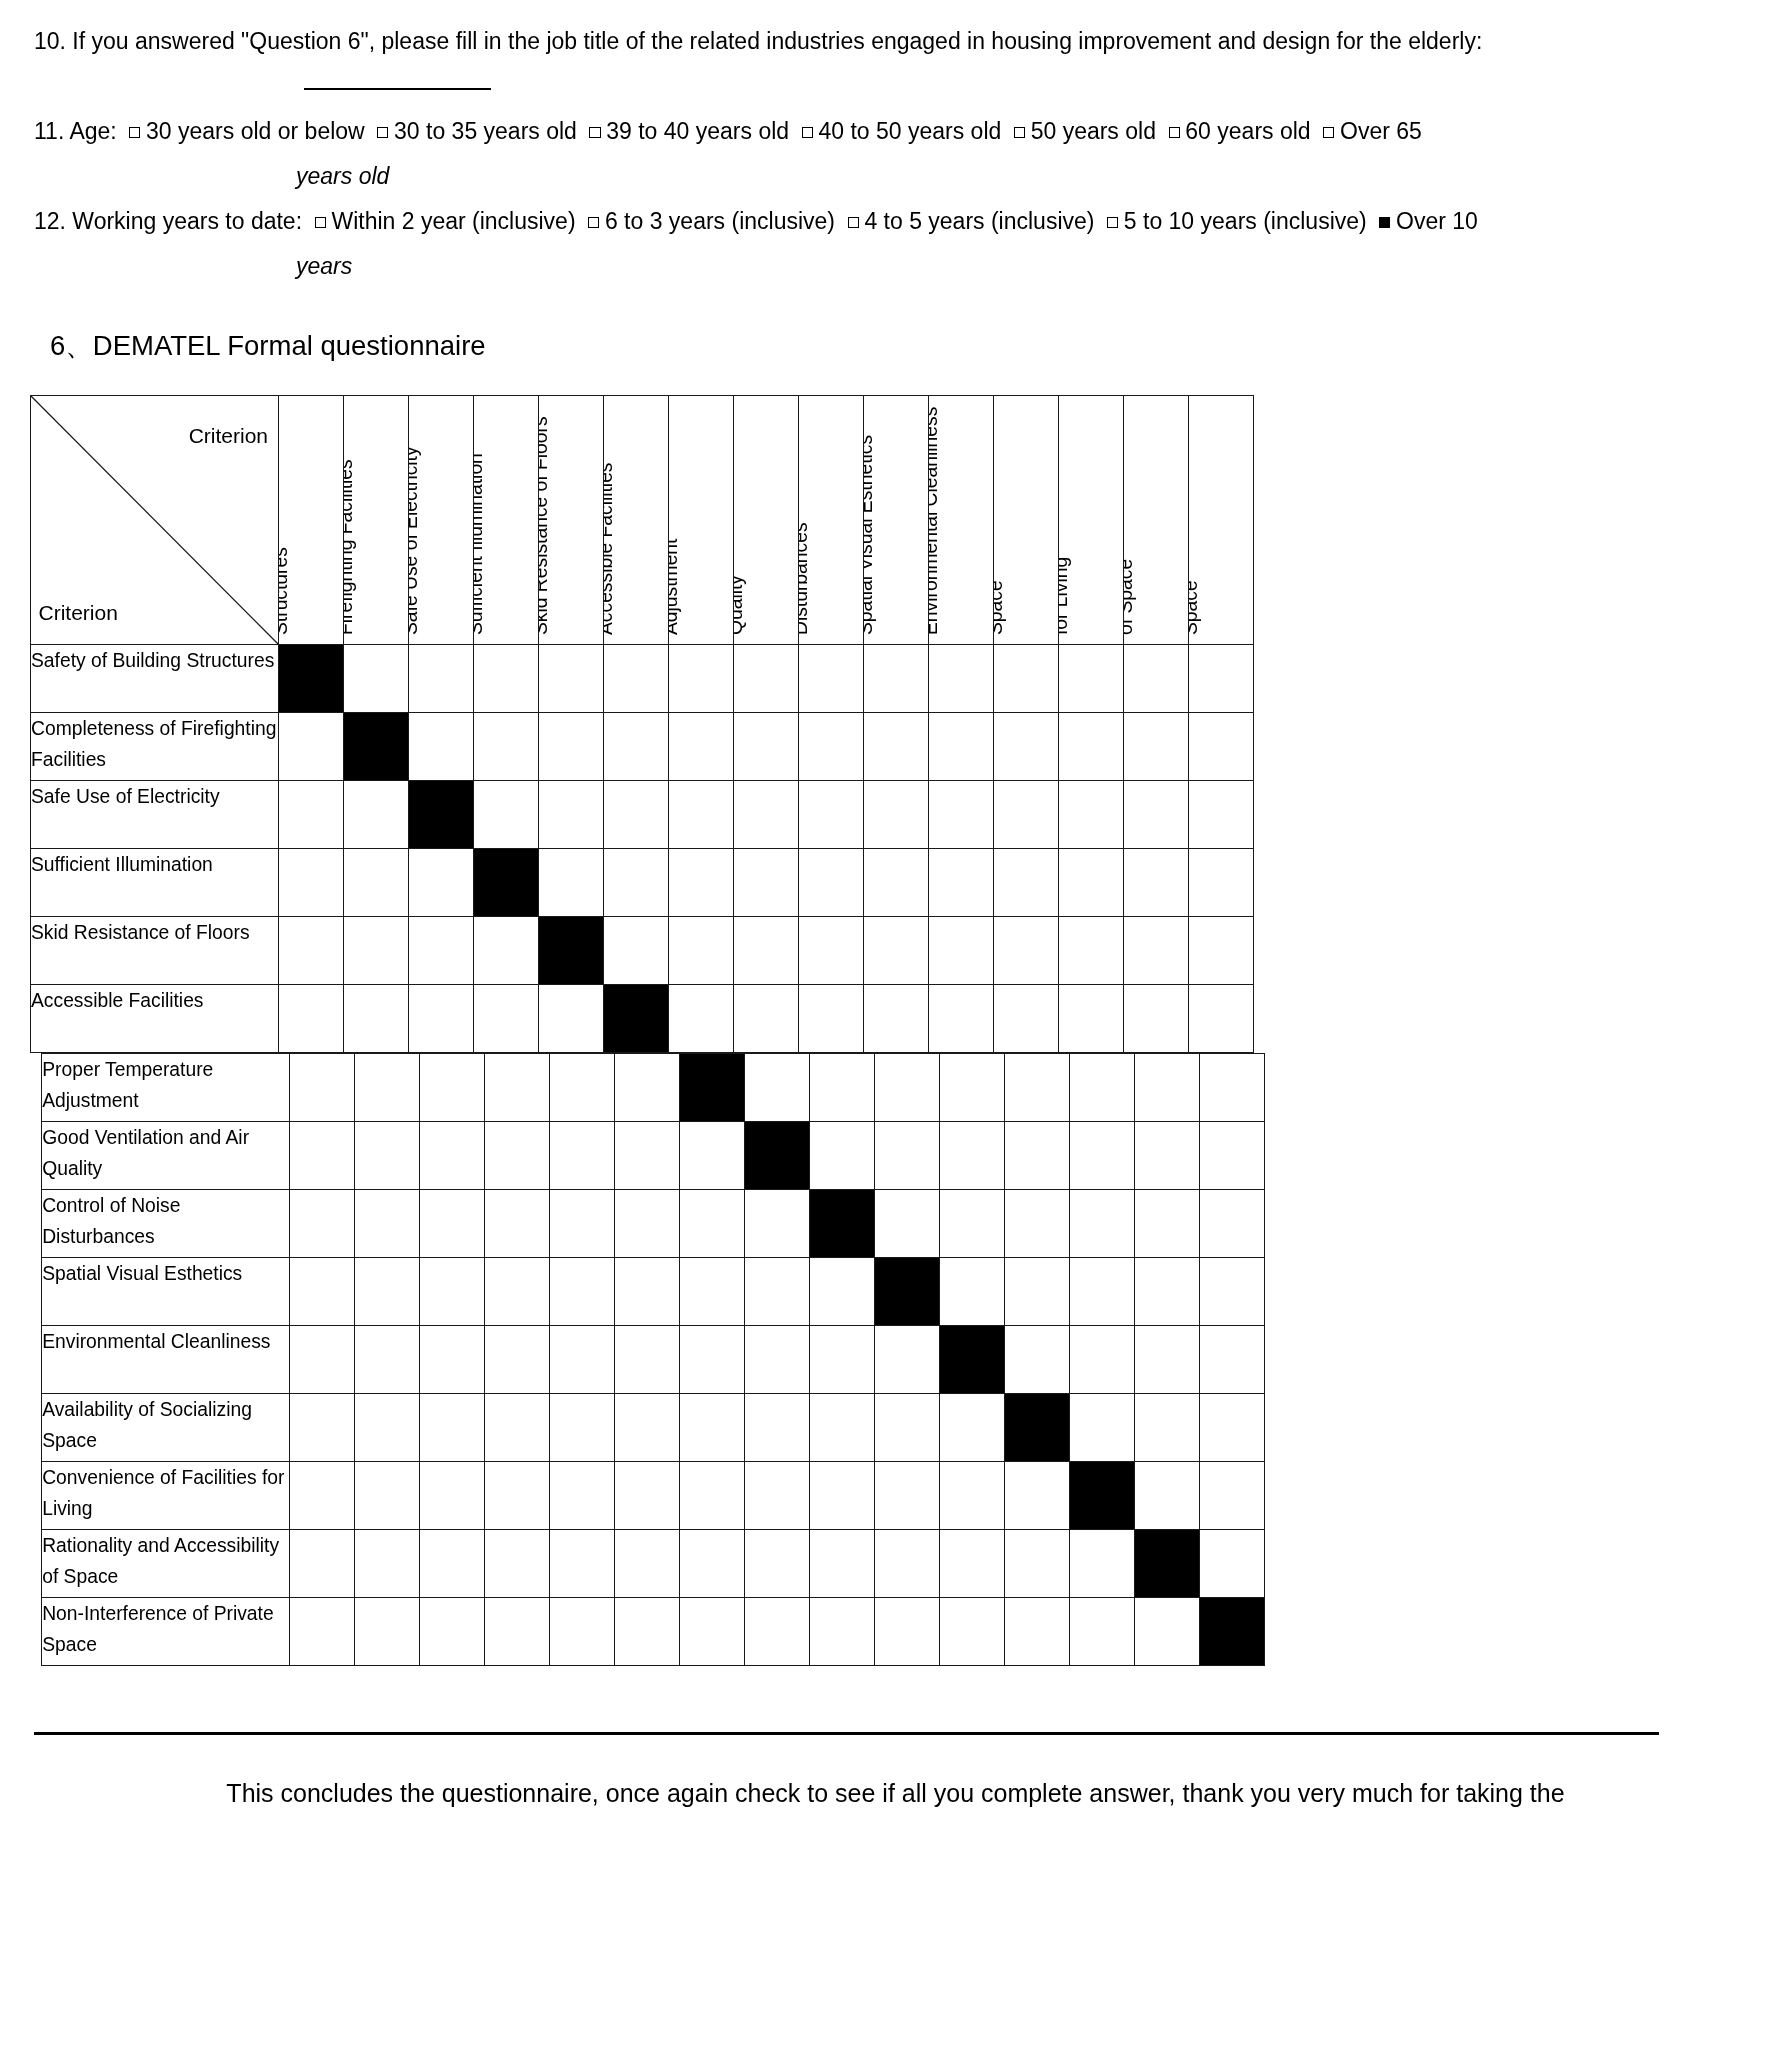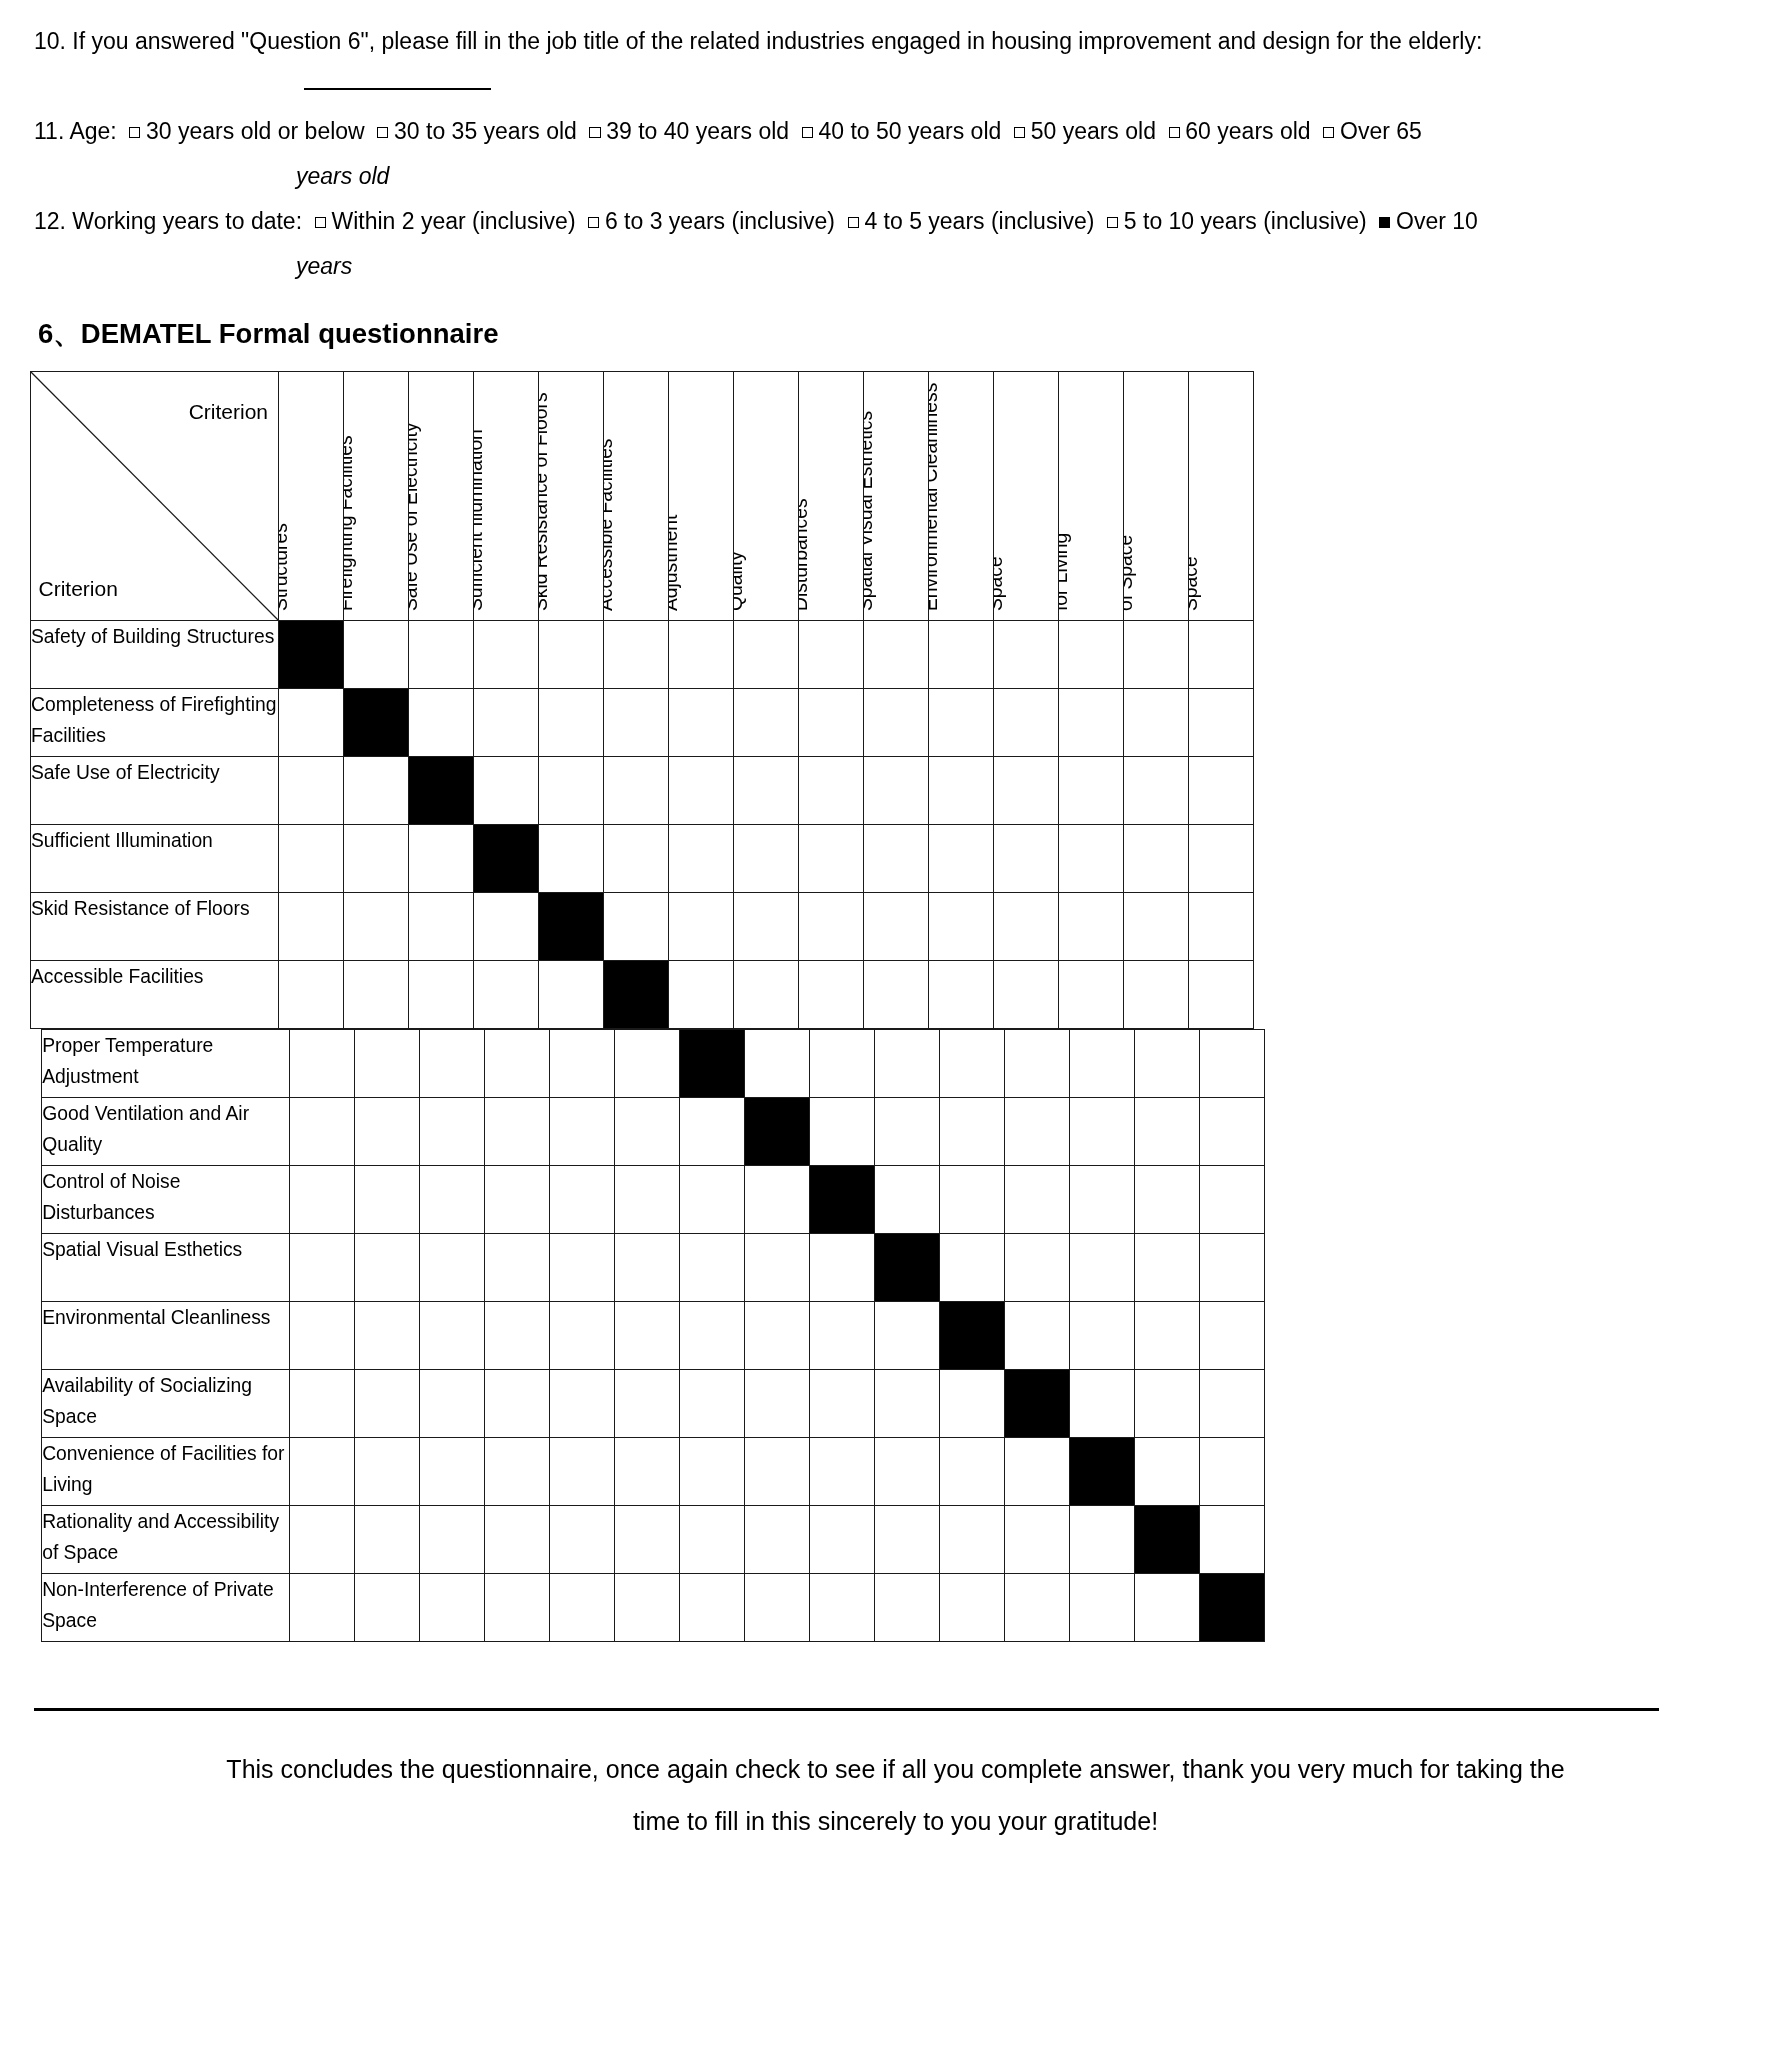--- a/index.html
+++ b/index.html
@@ -60,22 +60,22 @@
   }
   .opt {
     white-space: nowrap;
   }
 
   
   .section-heading {
     font-size: 27.5px;
     line-height: 36px;
     padding: 22.5px 0 15px 34px;
-    font-weight: bold;
-    margin: 4px;
+    font-weight: normal;
+    margin: 16px;
   }
 
   
   .matrix-wrap {
     padding: 0 0 12px 30px;
   }
   table.matrix {
     border-collapse: collapse;
     table-layout: fixed;
     font-size: 19px;
@@ -553,17 +553,16 @@
             <td class="cell"></td>
             <td class="cell diagblack"></td>
           </tr>
         </tbody>
     </table>
   </div>
 
   <hr class="footer-rule">
   <div class="footer-text">
     <div>This concludes the questionnaire, once again check to see if all you complete answer, thank you very much for taking the</div>
-    <div>time to fill in this sincerely to you your gratitude!</div>
   </div>
 
 </div>
 
 
 </body></html>

